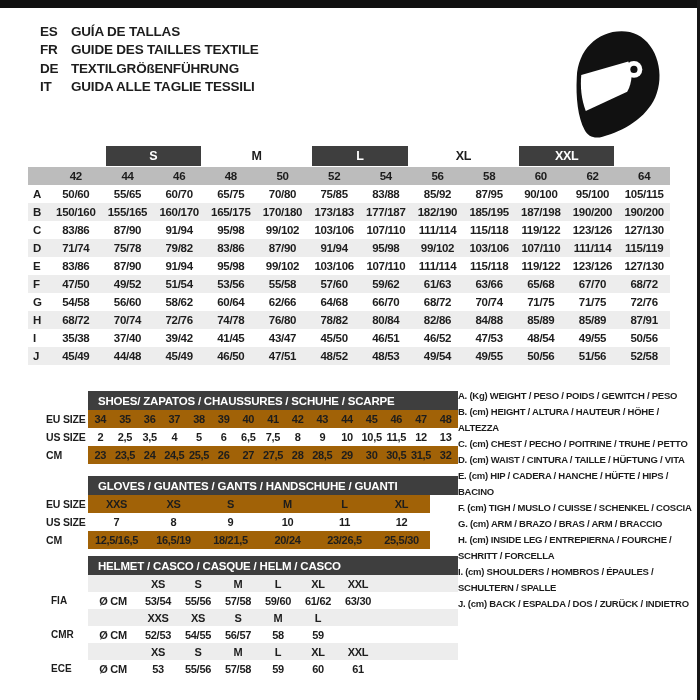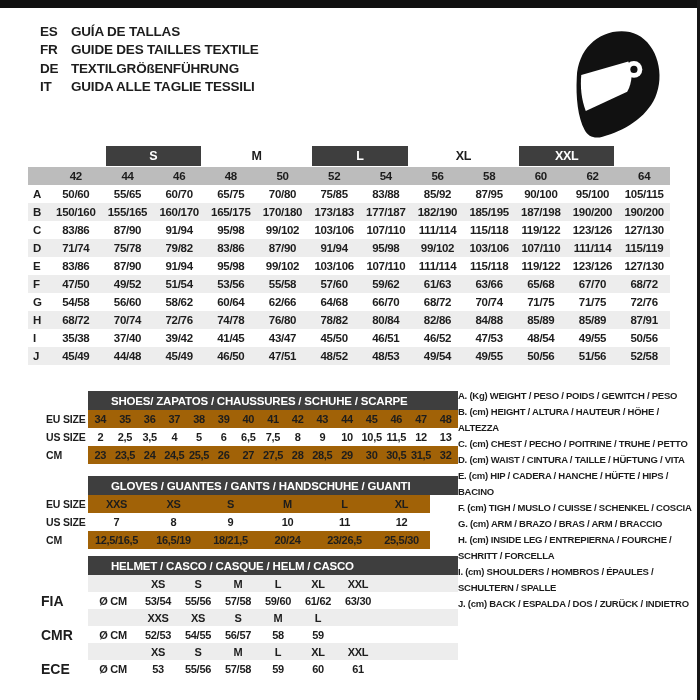--- a/index.html
+++ b/index.html
@@ -29,36 +29,36 @@
   .trow.stripe{background:#ededed}
   .cell{display:flex;align-items:center;justify-content:center;overflow:hidden}
   .cell.letter{justify-content:flex-start;padding-left:5px}
 
   
   .section{position:absolute;left:35px;width:424px;font-weight:700}
   #shoes{top:391px}
   #gloves{top:476px}
   #helmet{top:556px}
   .sec-header{position:absolute;left:53px;top:0;width:370px;height:19px;background:#3e3e3e;color:#fff;
-    font-size:11.5px;display:flex;align-items:center;padding-left:23px;box-sizing:border-box;letter-spacing:-0.2px}
+    font-size:11.5px;display:flex;align-items:center;padding-left:10px;box-sizing:border-box;letter-spacing:-0.2px}
   .sec-labels{position:absolute;left:11px;top:19px;width:50px}
   .sec-label{height:18px;display:flex;align-items:center;font-size:10.5px;letter-spacing:-0.2px}
   .sec-body{position:absolute;left:53px;top:19px}
   #shoes .sec-body{width:370px}
   #gloves .sec-body{width:342px}
   .sec-row{display:grid;height:18px;font-size:11px;letter-spacing:-0.3px}
   #shoes .sec-row{grid-template-columns:repeat(15,1fr)}
   #gloves .sec-row{grid-template-columns:repeat(6,1fr)}
   .sec-row.stripe{background:#a16207}
 
   
   #helmet-body{position:absolute;left:53px;top:19px;width:370px}
   .helm-row{display:grid;grid-template-columns:50px repeat(6,40px);height:17px;font-size:11px;letter-spacing:-0.3px}
   .helm-row.stripe{background:#ededed}
-  .helm-label{position:absolute;left:6px;width:50px;height:17px;display:flex;align-items:center;font-size:14px}
+  .helm-label{position:absolute;left:16px;width:50px;height:17px;display:flex;align-items:center;font-size:10px}
   .cell.unit{justify-content:center}
 
   
   #legend{position:absolute;left:458px;top:388px;width:238px;font-size:9.5px;font-weight:700;line-height:16px;letter-spacing:-0.25px}
   .legend-line{min-height:16px}
 </style>
 </head>
 <body>
 
 <div class="topbar"></div>

